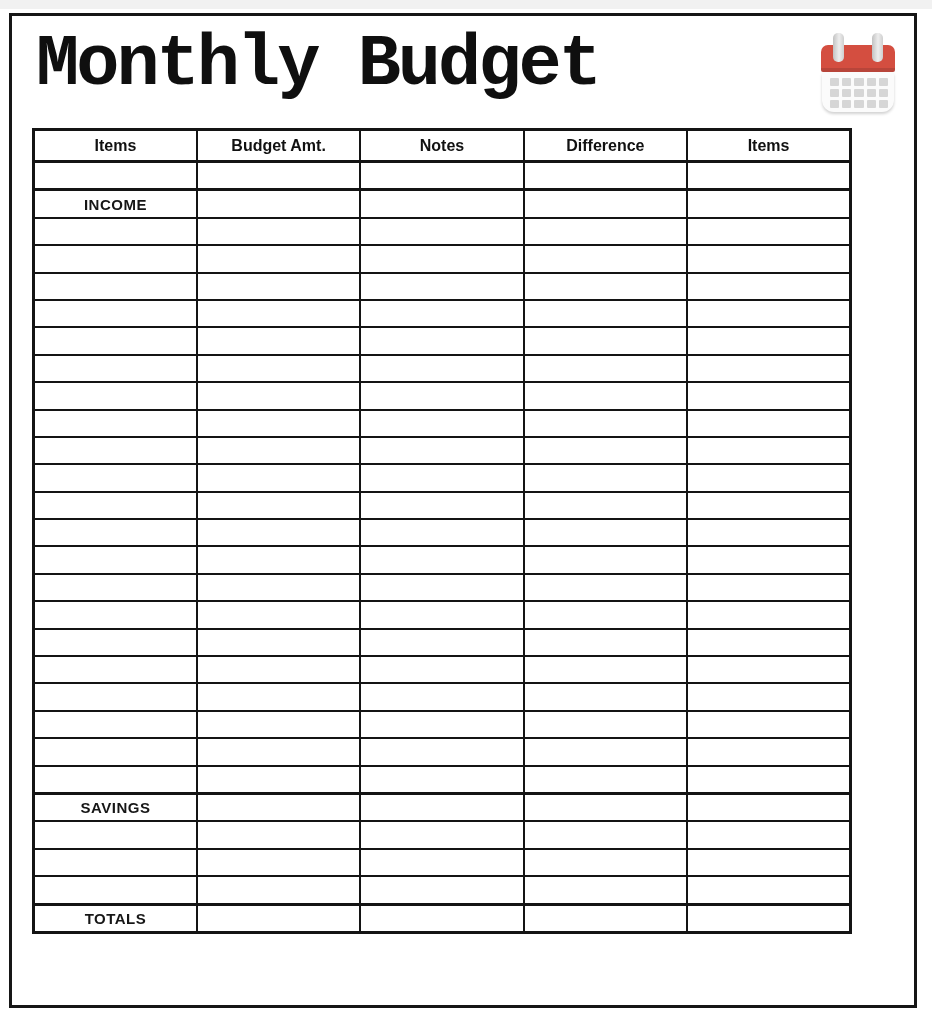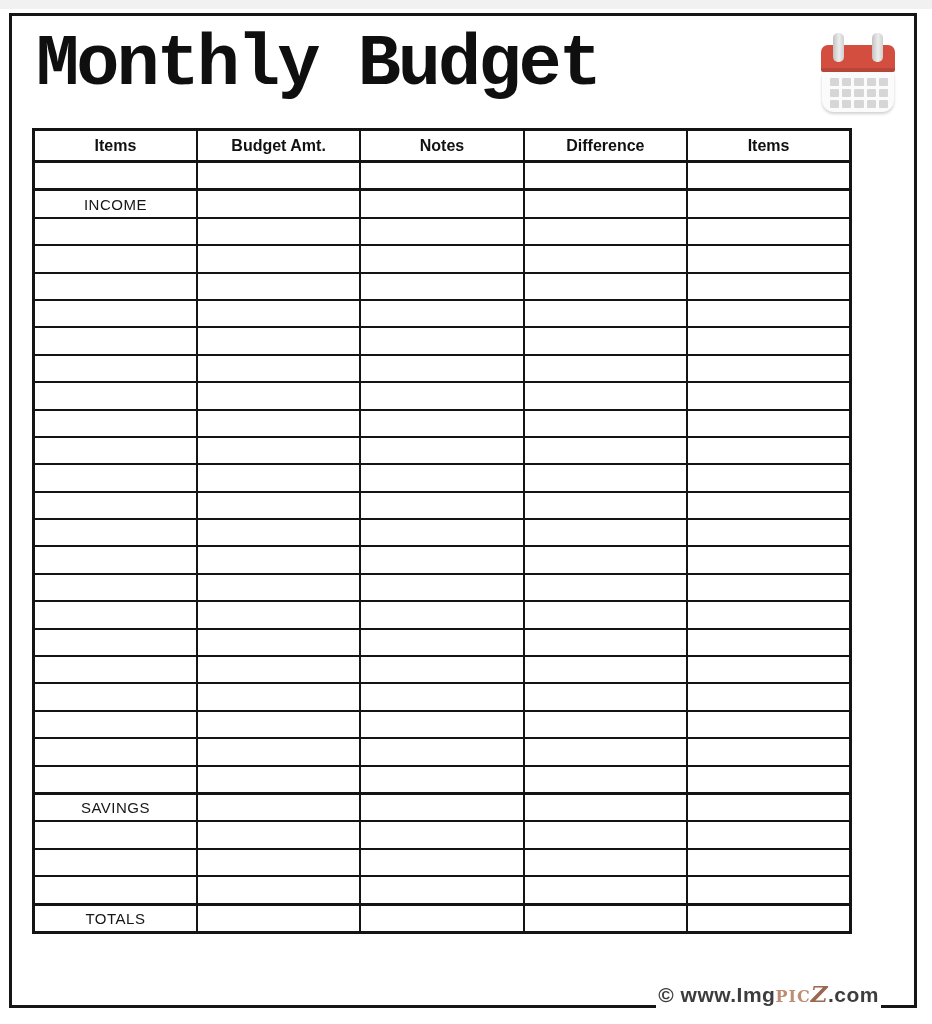--- a/index.html
+++ b/index.html
@@ -73,21 +73,21 @@
     font-size:16px;font-weight:bold;text-align:center;
     border-bottom:3px solid #141414;
     color:#111;
   }
   table.budget td{
     height:25.4px;
     font-size:15px;text-align:center;vertical-align:middle;
     color:#161616;
   }
   tr.section td{border-top:3px solid #141414;}
-  td.label{font-weight:normal;letter-spacing:0.5px;font-size:15px;}
+  td.label{font-weight:bold;letter-spacing:0.5px;font-size:15px;}
   td.left{
     text-align:left;padding-left:8px;font-weight:bold;font-size:13px;
     letter-spacing:0.2px;
   }
   
   .watermark{
     position:absolute;right:33px;top:966px;
     font-size:21px;font-weight:bold;color:#3d3d3d;
     letter-spacing:0.5px;
     background:#ffffff;
@@ -341,17 +341,14 @@
         <tr class="section">
           <td class="label">TOTALS</td>
           <td></td>
           <td></td>
           <td></td>
           <td></td>
         </tr>
       </tbody>
   </table>
 
-  <div class="watermark">
-    <span>© www.Img</span><span class="brand-pic">PIC</span><span class="brand-z">Z</span><span>.com</span>
-  </div>
 
 </div>
 
 </body></html>

